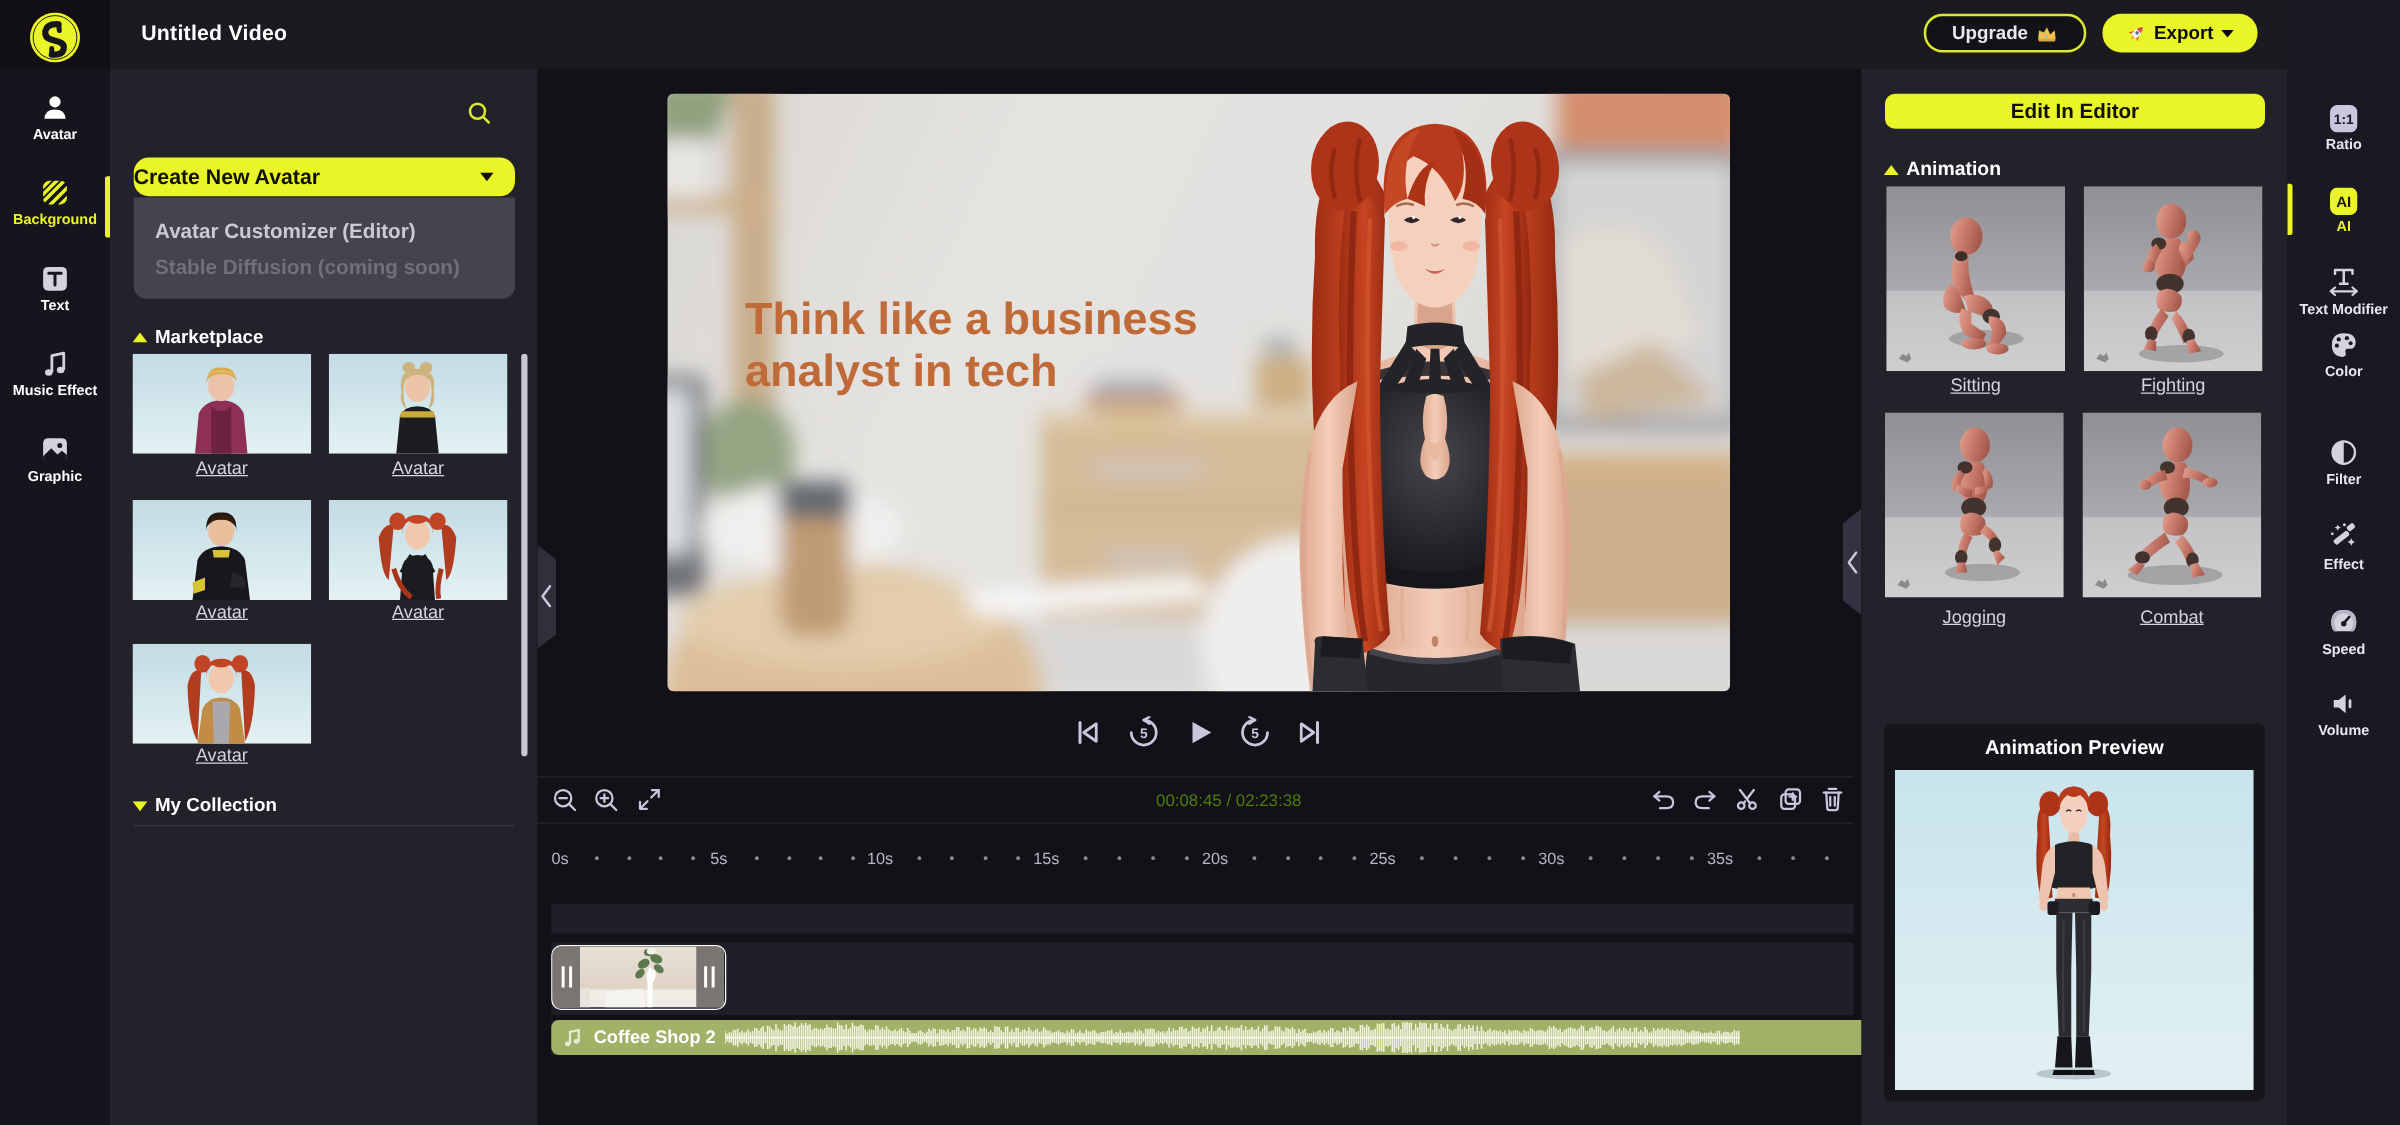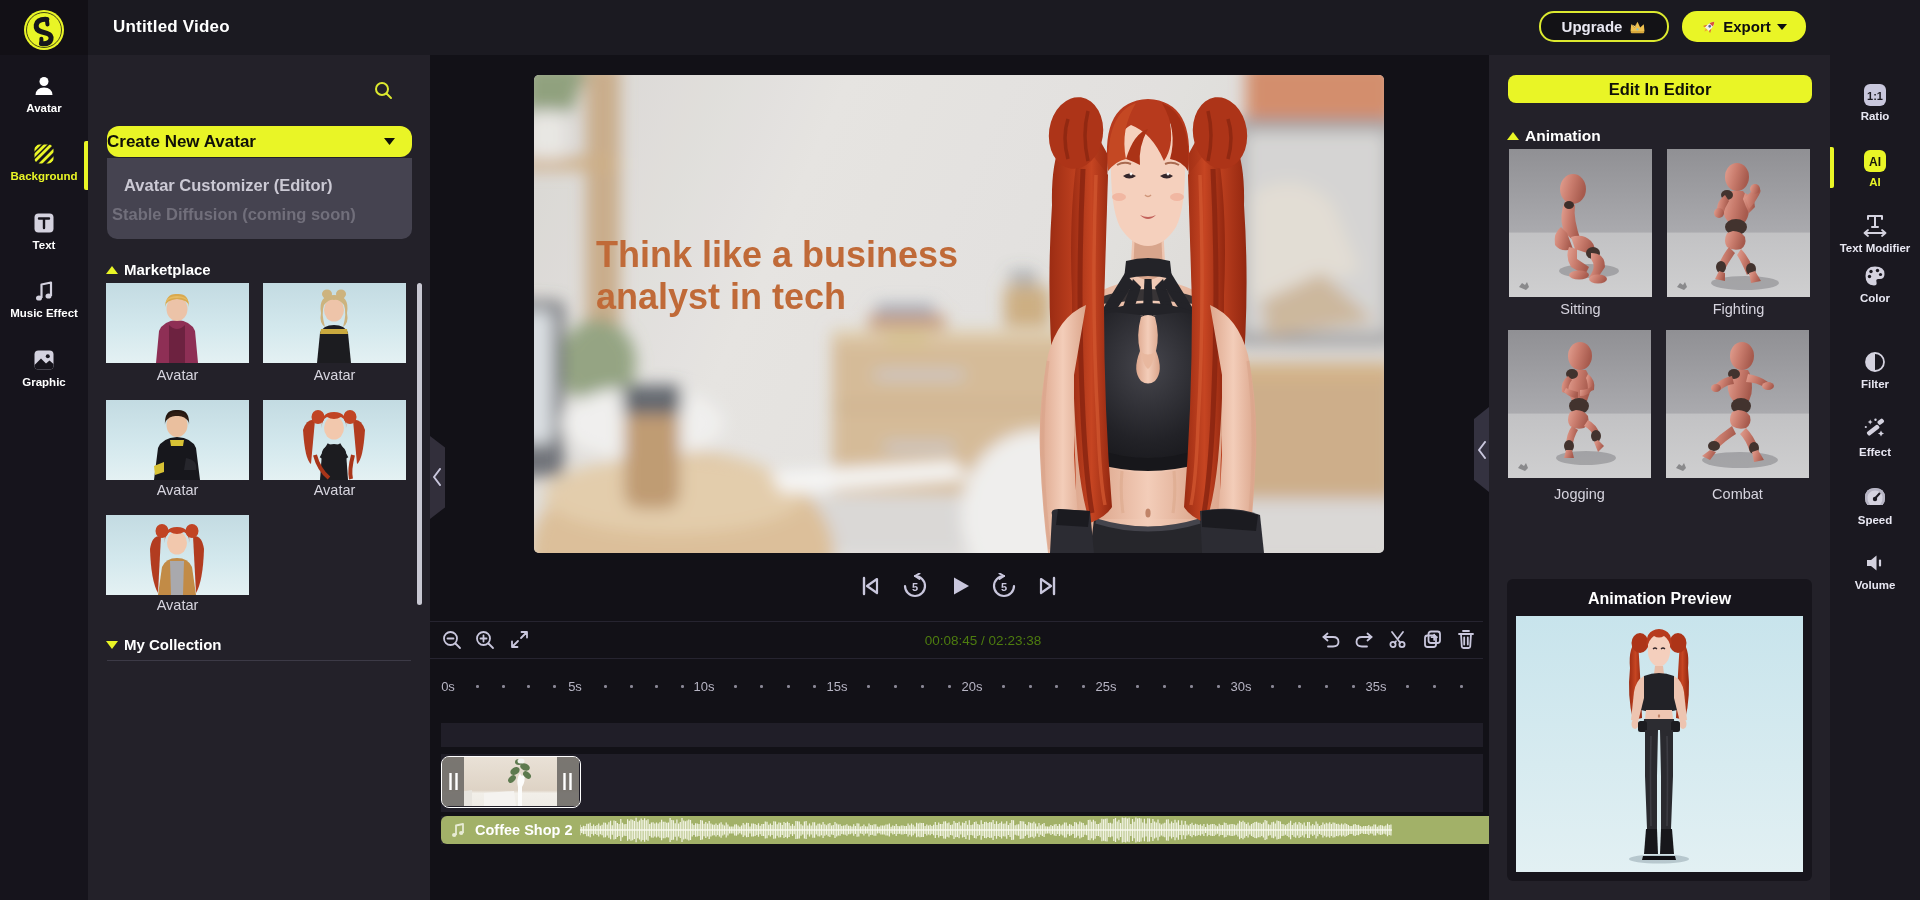--- a/index.html
+++ b/index.html
@@ -12,21 +12,21 @@
 #lpanel { position:absolute; left:88px; top:55px; width:342px; height:845px; background:#232129; }
 #rpanel { position:absolute; left:1489px; top:55px; width:341px; height:845px; background:#232129; }
 #rsb { position:absolute; left:1830px; top:0; width:90px; height:900px; background:#1a1820; }
 .sbitem { position:absolute; left:0; width:88px; text-align:center; color:#fff; font-size:11.5px; font-weight:bold; }
 .sbitem svg { display:block; margin:0 auto 4px; }
 .rsbitem { position:absolute; left:1830px; width:90px; text-align:center; color:#e8e7f2; font-size:11.5px; font-weight:bold; }
 .rsbitem svg { display:block; margin:0 auto 4px; }
 .ylw { color:#e9f526; }
 .rlab { position:absolute; top:0; transform:translateX(-50%); color:#b7b5c4; font-size:13px; }
 .rdot { position:absolute; top:6px; width:2.5px; height:2.5px; border-radius:50%; background:#8a8896; }
-.mklabel { color:#d6d4de; font-size:14.5px; text-align:center; }
+.mklabel { color:#d6d4de; font-size:14.5px; text-align:center;text-decoration:underline; }
 </style></head>
 <body>
 <div id="page">
 
 <div id="topbar"></div>
 <div id="logoarea"></div>
 <svg class="abs" style="left:24px;top:10px" width="40" height="40" viewBox="0 0 40 40">
 <circle cx="20" cy="20" r="20" fill="#e9f526"></circle>
 <circle cx="20" cy="20" r="17.5" fill="none" stroke="#1a1a10" stroke-width="0.8"></circle>
 <g transform="rotate(-15 20 20)">
@@ -107,21 +107,21 @@
       <path d="M12.5 12.5 L17 17" stroke="#dce92f" stroke-width="2" stroke-linecap="round"></path>
     </svg>
 
 <div class="abs" style="left:107px;top:126px;width:305px;height:31px;background:#e9f526;border-radius:12px;display:flex;align-items:center;color:#101008;font-size:17px;font-weight:bold;">Create New Avatar</div>
 <svg class="abs" style="left:384px;top:138px" width="11" height="7" viewBox="0 0 11 7">
       <path d="M0 0 L11 0 L5.5 7 Z" fill="#101008"></path>
     </svg>
 
 <div class="abs" style="left:107px;top:158px;width:305px;height:81px;background:#454350;border-radius:0 0 10px 10px"></div>
 <div class="abs" style="left:124px;top:176px;color:#cbc9d4;font-size:16.5px;font-weight:bold">Avatar Customizer (Editor)</div>
-<div class="abs" style="left:112px;top:205px;color:#716f7b;font-size:16.5px;font-weight:bold">Stable Diffusion (coming soon)</div>
+<div class="abs" style="left:124px;top:205px;color:#716f7b;font-size:16.5px;font-weight:bold">Stable Diffusion (coming soon)</div>
 
 <div class="abs" style="left:106px;top:261px;display:flex;align-items:center;gap:6px">
 <svg width="12" height="8" viewBox="0 0 12 8">
         <path d="M6 0 L12 8 L0 8 Z" fill="#e9f526"></path>
       </svg>
 <span style="color:#fff;font-size:15px;font-weight:bold">Marketplace</span>
     </div>
 
 <div class="abs" style="left:106px;top:283px">
       <svg width="143" height="80" viewBox="0 0 143 80" style="display:block">

